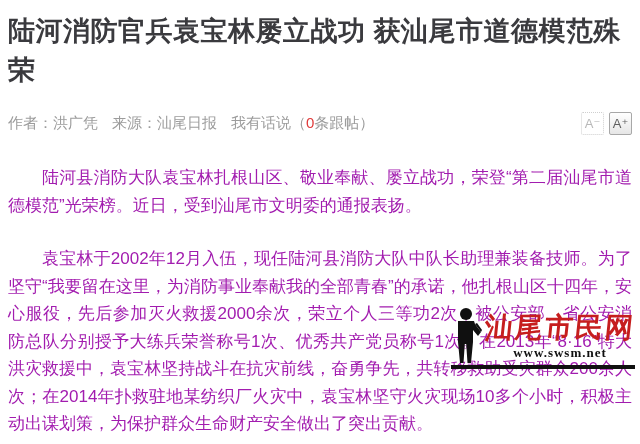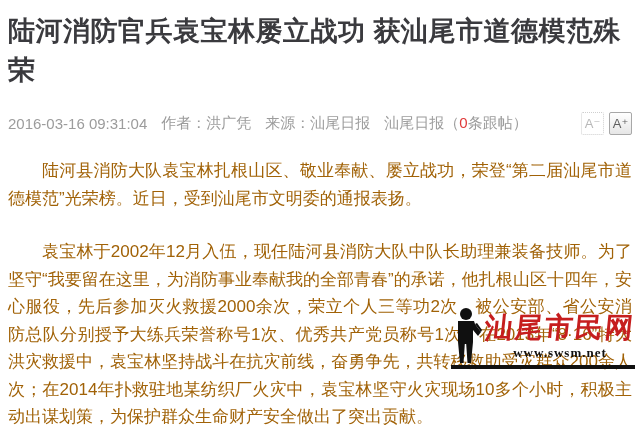--- a/index.html
+++ b/index.html
@@ -52,24 +52,24 @@
     color: #b8b8b8;
     background: #ffffff;
   }
   .font-btn.inc {
     border: 1px solid #a8a8a8;
     color: #5f5f5f;
     background: linear-gradient(#ffffff, #e6e6e6);
   }
   
   .article-body {
-    margin-top: 22px;
+    margin-top: 29px;
     font-size: 17px;
     line-height: 27.5px;
-    color: #a16207;
+    color: #a21caf;
   }
   .article-body p {
     text-indent: 2em;
     margin-bottom: 26px;
     text-align: justify;
   }
   
   .watermark {
     position: absolute;
     right: 5px;
@@ -102,24 +102,23 @@
   }
 </style>
 </head>
 <body>
 
 <div class="page">
 
   <h1 class="article-title">陆河消防官兵袁宝林屡立战功 获汕尾市道德模范殊荣</h1>
 
   <div class="meta-row">
-    <span class="seg">2016-03-16 09:31:04</span>
     <span class="seg"><span>作者：</span><span>洪广凭</span></span>
     <span class="seg"><span>来源：</span><span>汕尾日报</span></span>
-    <span class="seg comment-link"><span>汕尾日报（</span><span class="count">0</span><span>条跟帖）</span></span>
+    <span class="seg comment-link"><span>我有话说（</span><span class="count">0</span><span>条跟帖）</span></span>
     <span class="meta-spacer"></span>
     <span class="font-btn dec">A⁻</span>
     <span class="font-btn inc">A⁺</span>
   </div>
 
   <div class="article-body">
     <p>陆河县消防大队袁宝林扎根山区、敬业奉献、屡立战功，荣登“第二届汕尾市道德模范”光荣榜。近日，受到汕尾市文明委的通报表扬。</p>
     <p>袁宝林于2002年12月入伍，现任陆河县消防大队中队长助理兼装备技师。为了坚守“我要留在这里，为消防事业奉献我的全部青春”的承诺，他扎根山区十四年，安心服役，先后参加灭火救援2000余次，荣立个人三等功2次，被公安部、省公安消防总队分别授予大练兵荣誉称号1次、优秀共产党员称号1次。在2013年“8·16”特大洪灾救援中，袁宝林坚持战斗在抗灾前线，奋勇争先，共转移救助受灾群众200余人次；在2014年扑救驻地某纺织厂火灾中，袁宝林坚守火灾现场10多个小时，积极主动出谋划策，为保护群众生命财产安全做出了突出贡献。</p>
   </div>
 

